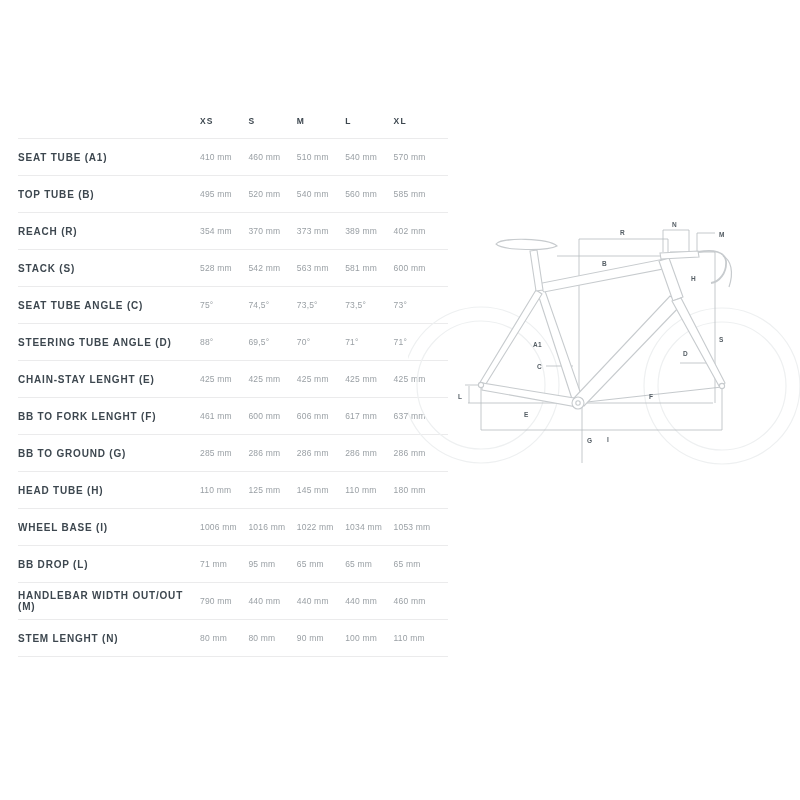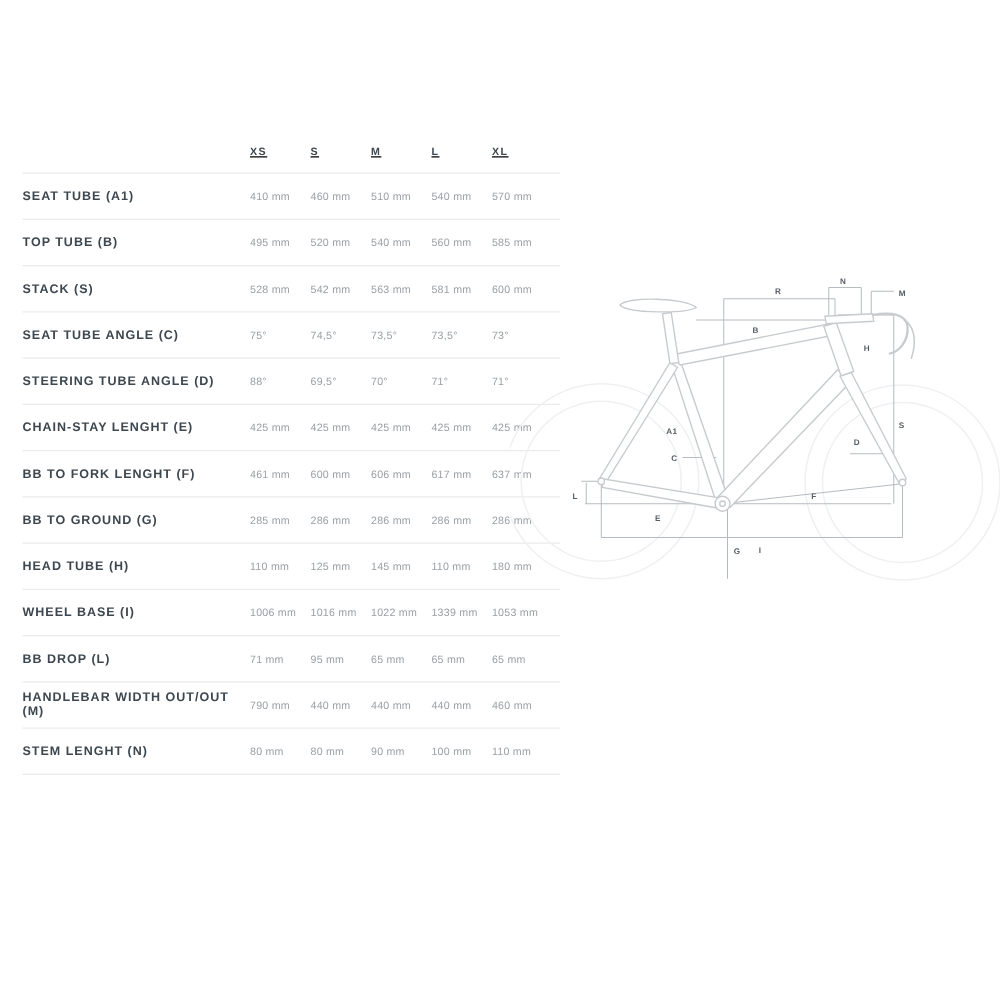--- a/index.html
+++ b/index.html
@@ -10,21 +10,21 @@
   .geo-table{
     position:absolute;left:18px;top:104px;width:430px;
   }
   .trow{
     display:grid;
     grid-template-columns:182px 48.4px 48.4px 48.4px 48.4px auto;
     align-items:center;
     height:36px;
     border-bottom:1px solid #ebebec;
   }
-  .trow.head{height:34px;text-decoration:underline;}
+  .trow.head{height:34px;}
   .row-label{
     font-size:10px;font-weight:bold;color:#3d474f;
     letter-spacing:0.8px;text-transform:uppercase;
   }
   .col-head{
     font-size:8.5px;font-weight:bold;color:#3d474f;letter-spacing:1.2px;
   }
   .cell-val{
     font-size:8.5px;color:#9aa0a5;letter-spacing:0.2px;
   }
@@ -63,20 +63,28 @@
       </div>
       <div class="trow">
         <span class="row-label">TOP TUBE (B)</span>
         <span class="cell-val">495 mm</span>
         <span class="cell-val">520 mm</span>
         <span class="cell-val">540 mm</span>
         <span class="cell-val">560 mm</span>
         <span class="cell-val">585 mm</span>
       </div>
       <div class="trow">
+        <span class="row-label">REACH (R)</span>
+        <span class="cell-val">354 mm</span>
+        <span class="cell-val">370 mm</span>
+        <span class="cell-val">373 mm</span>
+        <span class="cell-val">389 mm</span>
+        <span class="cell-val">402 mm</span>
+      </div>
+      <div class="trow">
         <span class="row-label">STACK (S)</span>
         <span class="cell-val">528 mm</span>
         <span class="cell-val">542 mm</span>
         <span class="cell-val">563 mm</span>
         <span class="cell-val">581 mm</span>
         <span class="cell-val">600 mm</span>
       </div>
       <div class="trow">
         <span class="row-label">SEAT TUBE ANGLE (C)</span>
         <span class="cell-val">75°</span>
@@ -123,21 +131,21 @@
         <span class="cell-val">125 mm</span>
         <span class="cell-val">145 mm</span>
         <span class="cell-val">110 mm</span>
         <span class="cell-val">180 mm</span>
       </div>
       <div class="trow">
         <span class="row-label">WHEEL BASE (I)</span>
         <span class="cell-val">1006 mm</span>
         <span class="cell-val">1016 mm</span>
         <span class="cell-val">1022 mm</span>
-        <span class="cell-val">1339 mm</span>
+        <span class="cell-val">1034 mm</span>
         <span class="cell-val">1053 mm</span>
       </div>
       <div class="trow">
         <span class="row-label">BB DROP (L)</span>
         <span class="cell-val">71 mm</span>
         <span class="cell-val">95 mm</span>
         <span class="cell-val">65 mm</span>
         <span class="cell-val">65 mm</span>
         <span class="cell-val">65 mm</span>
       </div>

